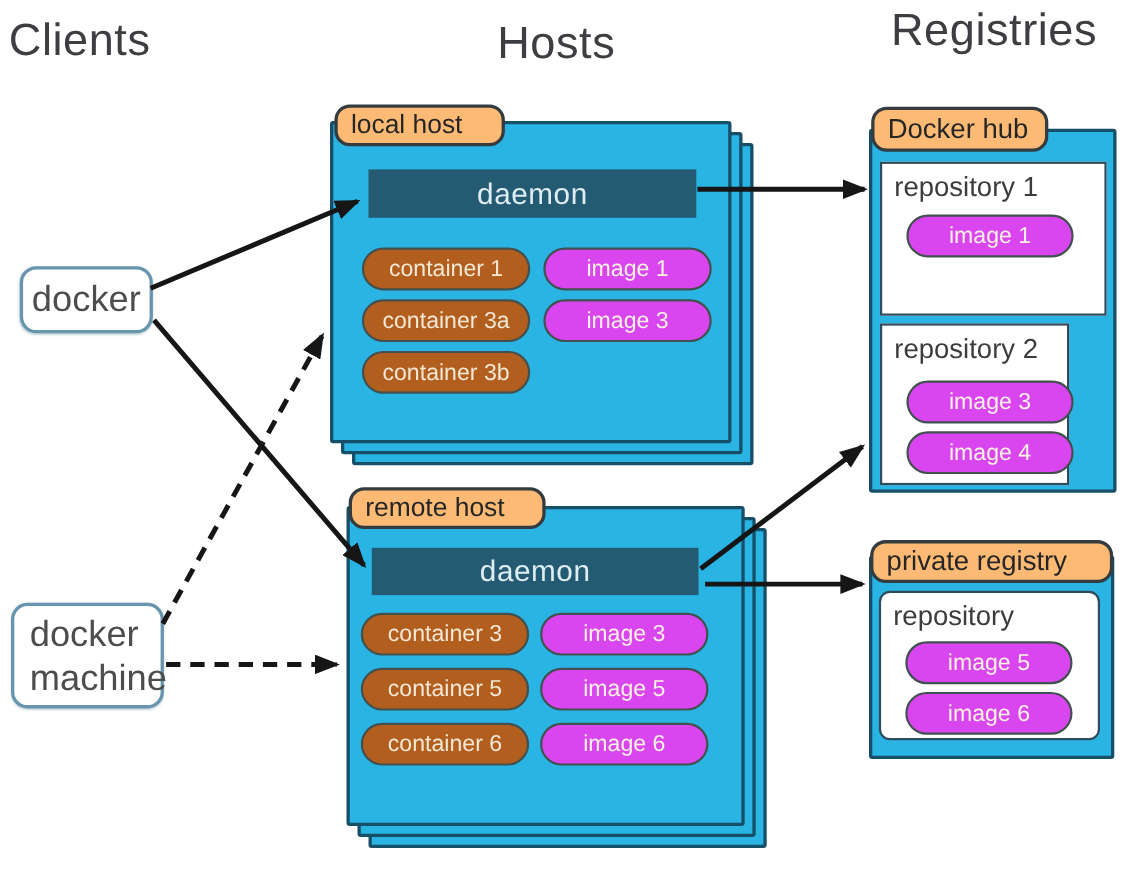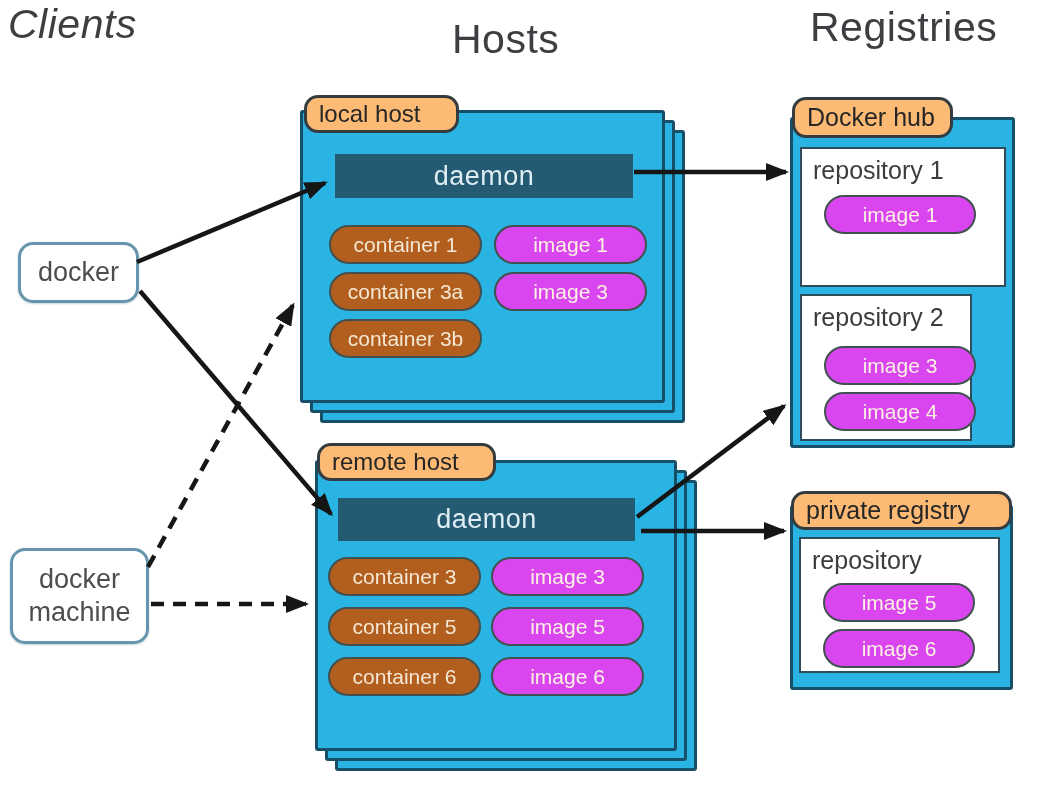--- a/index.html
+++ b/index.html
@@ -6,22 +6,22 @@
   .canvas{
     position:relative;width:1044px;height:800px;background:#ffffff;overflow:hidden;
     font-family:"Liberation Sans", sans-serif;
   }
   .col-header{
     position:absolute;font-size:41px;color:#3e3e42;letter-spacing:.5px;
   }
   
   .client{
     position:absolute;background:#ffffff;border:3px solid #6695ad;border-radius:15px;
-    display:flex;align-items:center;justify-content:center;text-align:center;
-    font-size:27px;color:#4d4d4d;line-height:1.22;
+    display:flex;align-items:center;justify-content:center;text-align:left;
+    font-size:33px;color:#4d4d4d;line-height:1.22;
     box-shadow:0 1px 2px rgba(90,130,150,.35);
   }
   
   .sheet{
     position:absolute;background:#29b4e4;border:3px solid #174f68;border-radius:3px;
     box-sizing:border-box;
   }
   .tag{
     position:absolute;background:#fdba74;border:3px solid #343c40;border-radius:14px;
     box-sizing:border-box;display:flex;align-items:center;padding:0 12px;
@@ -44,21 +44,21 @@
   .repo-title{
     position:absolute;left:11px;top:7px;font-size:25px;color:#3c3c3e;white-space:nowrap;
   }
   .arrow-layer{position:absolute;left:0;top:0;z-index:20;pointer-events:none;}
 </style>
 </head>
 <body>
 
 <div class="canvas">
 
-  <div class="col-header" style="left:8px;top:1px;font-style:italic;">Clients</div>
+  <div class="col-header" style="left:8px;top:13px;">Clients</div>
   <div class="col-header" style="left:810px;top:4px;">Registries</div>
   <div class="col-header" style="left:452px;top:16px;">Hosts</div>
 
   <div class="client" style="left:18px;top:242px;width:115px;height:55px;">
     <span>docker</span>
   </div>
   <div class="client" style="left:10px;top:548px;width:133px;height:90px;">
     <span style="width:105px;">docker machine</span>
   </div>
 
@@ -92,21 +92,21 @@
     <div class="pill ipill" style="left:22px;top:46px;width:152px;">image 1</div>
   </div>
   <div class="repo" style="left:800px;top:294px;width:172px;height:147px;">
     <div class="repo-title">repository 2</div>
     <div class="pill ipill" style="left:22px;top:50px;width:152px;">image 3</div>
     <div class="pill ipill" style="left:22px;top:96px;width:152px;">image 4</div>
   </div>
 
   <div class="sheet" style="left:790px;top:505px;width:223px;height:185px;"></div>
   <div class="tag" style="left:791px;top:491px;width:221px;height:39px;font-size:25px;">private registry</div>
-  <div class="repo" style="left:799px;top:537px;width:201px;height:136px;">
+  <div class="repo" style="left:799px;top:537px;width:201px;height:136px;border-radius:10px;">
     <div class="repo-title">repository</div>
     <div class="pill ipill" style="left:22px;top:44px;width:152px;">image 5</div>
     <div class="pill ipill" style="left:22px;top:90px;width:152px;">image 6</div>
   </div>
 
   <svg class="arrow-layer" width="1044" height="800" viewBox="0 0 1044 800">
     <defs>
       <marker id="ah" markerUnits="userSpaceOnUse" markerWidth="24" markerHeight="18" refX="20" refY="9" orient="auto">
         <path d="M0,0 L23,9 L0,18 Z" fill="#161616"></path>
       </marker>

